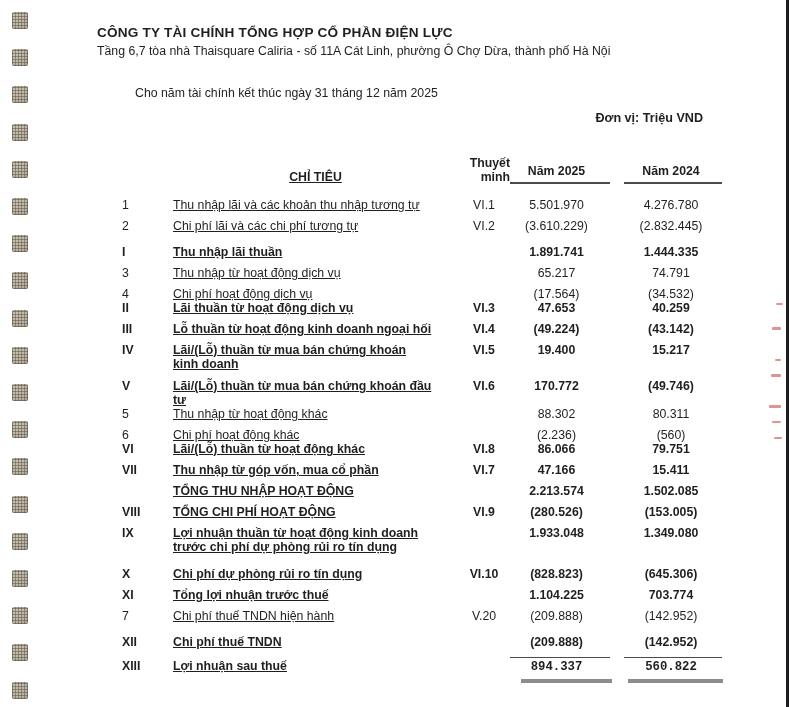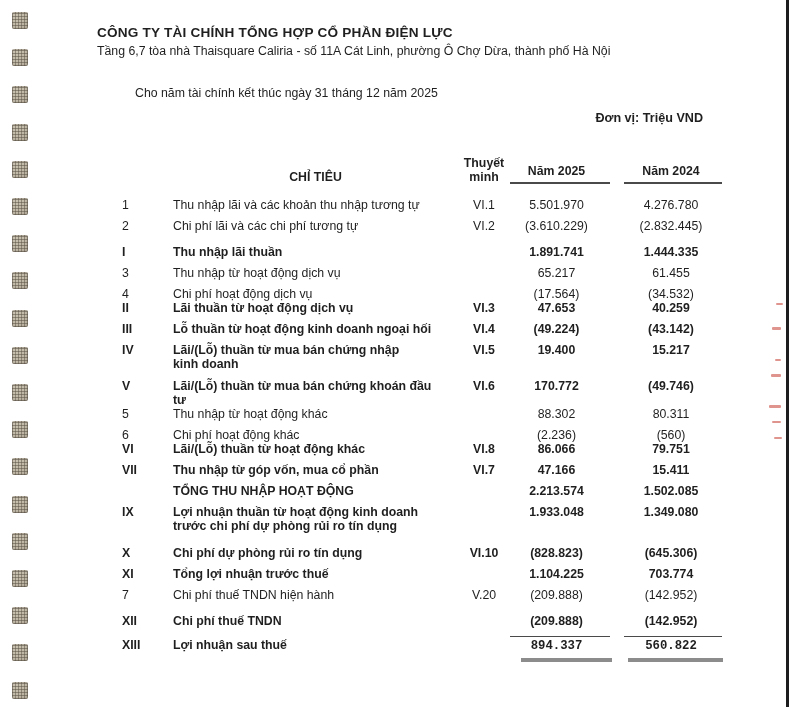--- a/index.html
+++ b/index.html
@@ -33,28 +33,28 @@
   
   #tbl { position:absolute; left:118px; top:156px; width:606px; font-size:12.3px; }
   .trow, .thead { display:flex; align-items:flex-end; }
   .trow { align-items:baseline; margin-top:8px; line-height:13px; }
   .sp-first  { margin-top:15px; }
   .sp-tight  { margin-top:1px; }
   .sp-gap    { margin-top:13px; }
   .sp-after2 { margin-top:0; }
   .bold { font-weight:bold; }
   .c-no    { width:55px; padding-left:4px; flex:none; }
-  .c-label { width:285px; flex:none; white-space:nowrap; }
+  .c-label { width:285px; flex:none; white-space:nowrap;text-decoration:underline; }
   .c-label .l2 { display:block; line-height:15px; white-space:nowrap; }
   .c-note  { width:52px; flex:none; text-align:center; }
   .c-val   { width:100px; flex:none; text-align:center; padding-right:7px; white-space:nowrap; }
   .c-val.v2 { width:98px; margin-left:14px; padding-right:4px; }
   .thead { line-height:14px; font-weight:bold; }
   .thead .c-label { text-align:center; white-space:normal; }
-  .thead .c-note  { text-align:center; }
+  .thead .c-note  { text-align:right; }
   .thead .c-val   { border-bottom:2px solid var(--line,#4a4a4a); padding-bottom:4px; }
   .topline .c-val { border-top:1.5px solid var(--line,#4a4a4a); padding-top:3px;font-family:Liberation Mono, monospace; }
   #final-lines { display:flex; margin-top:5px; }
   #final-lines .bar  { height:4px; background:var(--thick_line,#8c8c8c); }
   #final-lines .bar.b1 { width:91px; margin-left:403px; }
   #final-lines .bar.b2 { width:95px; margin-left:16px; }
 </style>
 </head>
 <body>
 
@@ -128,21 +128,21 @@
     <span class="c-note"></span>
     <span class="c-val v1">1.891.741</span>
     <span class="c-val v2">1.444.335</span>
   </div>
 
   <div class="trow sp-normal">
     <span class="c-no">3</span>
     <span class="c-label"><span class="l1">Thu nhập từ hoạt động dịch vụ</span></span>
     <span class="c-note"></span>
     <span class="c-val v1">65.217</span>
-    <span class="c-val v2">61.455</span>
+    <span class="c-val v2">74.791</span>
   </div>
 
   <div class="trow sp-normal">
     <span class="c-no">4</span>
     <span class="c-label"><span class="l1">Chi phí hoạt động dịch vụ</span></span>
     <span class="c-note"></span>
     <span class="c-val v1">(17.564)</span>
     <span class="c-val v2">(34.532)</span>
   </div>
 
@@ -157,21 +157,21 @@
   <div class="trow sp-normal bold">
     <span class="c-no">III</span>
     <span class="c-label"><span class="l1">Lỗ thuần từ hoạt động kinh doanh ngoại hối</span></span>
     <span class="c-note">VI.4</span>
     <span class="c-val v1">(49.224)</span>
     <span class="c-val v2">(43.142)</span>
   </div>
 
   <div class="trow sp-normal bold">
     <span class="c-no">IV</span>
-    <span class="c-label"><span class="l1">Lãi/(Lỗ) thuần từ mua bán chứng nhập</span><span class="l2">kinh doanh</span></span>
+    <span class="c-label"><span class="l1">Lãi/(Lỗ) thuần từ mua bán chứng khoán</span><span class="l2">kinh doanh</span></span>
     <span class="c-note">VI.5</span>
     <span class="c-val v1">19.400</span>
     <span class="c-val v2">15.217</span>
   </div>
 
   <div class="trow sp-normal bold">
     <span class="c-no">V</span>
     <span class="c-label"><span class="l1">Lãi/(Lỗ) thuần từ mua bán chứng khoán đầu</span><span class="l2">tư</span></span>
     <span class="c-note">VI.6</span>
     <span class="c-val v1">170.772</span>
@@ -211,20 +211,27 @@
   </div>
 
   <div class="trow sp-normal bold">
     <span class="c-no"></span>
     <span class="c-label"><span class="l1">TỔNG THU NHẬP HOẠT ĐỘNG</span></span>
     <span class="c-note"></span>
     <span class="c-val v1">2.213.574</span>
     <span class="c-val v2">1.502.085</span>
   </div>
 
+  <div class="trow sp-normal bold">
+    <span class="c-no">VIII</span>
+    <span class="c-label"><span class="l1">TỔNG CHI PHÍ HOẠT ĐỘNG</span></span>
+    <span class="c-note">VI.9</span>
+    <span class="c-val v1">(280.526)</span>
+    <span class="c-val v2">(153.005)</span>
+  </div>
 
   <div class="trow sp-normal bold">
     <span class="c-no">IX</span>
     <span class="c-label"><span class="l1">Lợi nhuận thuần từ hoạt động kinh doanh</span><span class="l2">trước chi phí dự phòng rủi ro tín dụng</span></span>
     <span class="c-note"></span>
     <span class="c-val v1">1.933.048</span>
     <span class="c-val v2">1.349.080</span>
   </div>
 
   <div class="trow sp-gap bold">

